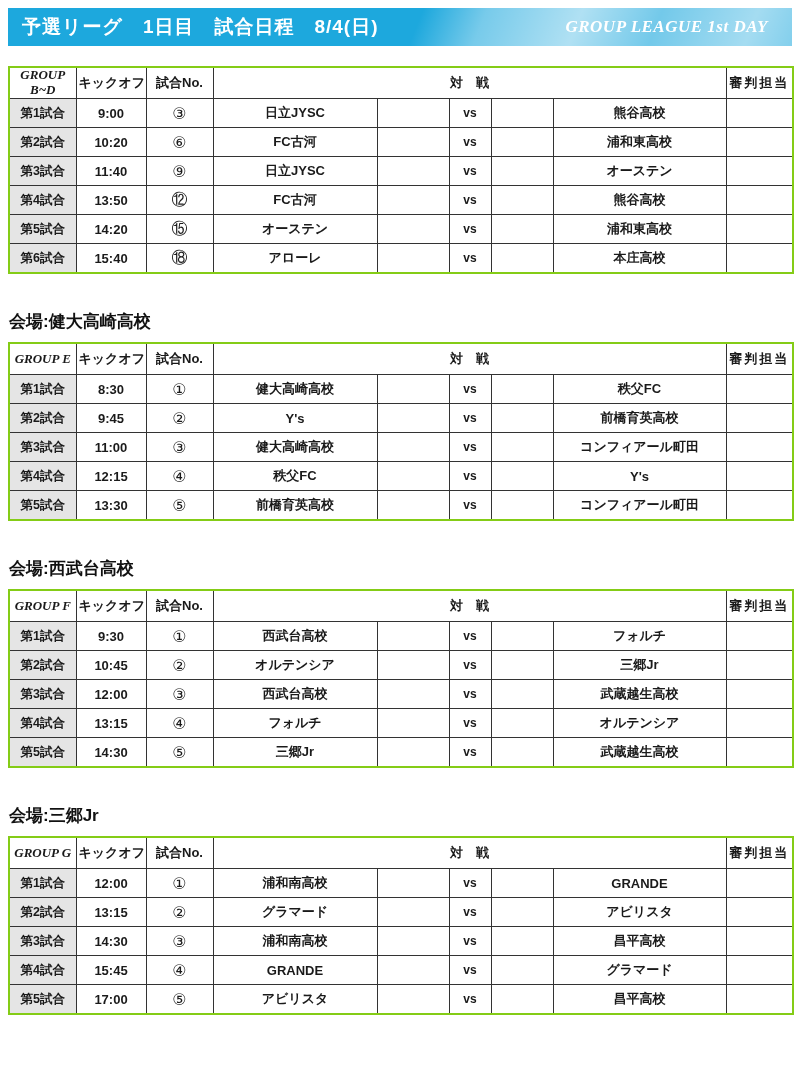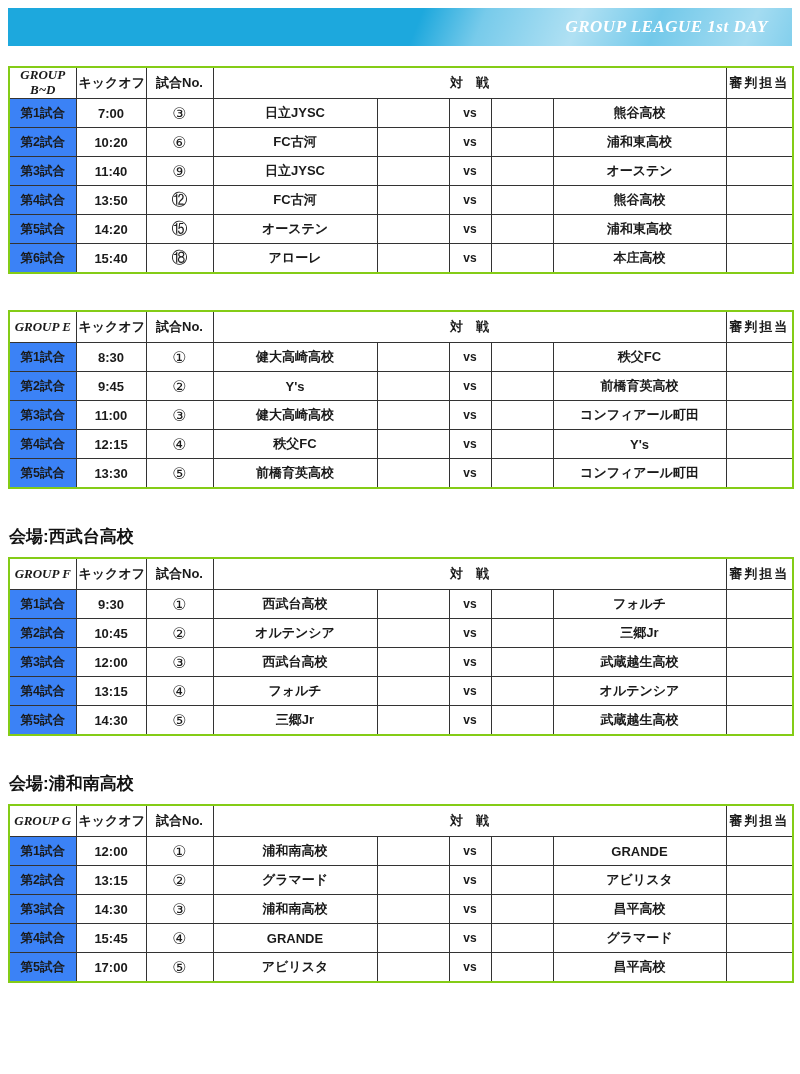--- a/index.html
+++ b/index.html
@@ -73,31 +73,32 @@
 
   .group-cell {
     font-family: "Liberation Serif", "DejaVu Serif", serif;
     font-style: italic;
     font-weight: bold;
     font-size: 13.5px;
     white-space: pre-line !important;
     line-height: 1.12;
   }
   .referee-head { letter-spacing: 2px; }
-  td.mlabel { background: #3b82f6; font-size: 12.5px; }
+  td.mlabel { background: #e5e5e5; font-size: 12.5px; }
   td.mnum   { font-weight: normal; font-size: 16px; }
   td.vs     { font-size: 12px; }
 </style>
 </head>
 <body>
 
 <div class="page">
 
   <header class="banner">
     <div class="banner-shine"></div>
+    <div class="banner-title">予選リーグ　1日目　試合日程　8/4(日)</div>
     <div class="banner-subtitle">GROUP LEAGUE 1st DAY</div>
   </header>
 
   <section class="venue">
     <table class="schedule">
       <colgroup>
         <col style="width:67px">
           <col style="width:70px">
           <col style="width:67px">
         <col style="width:164px">
@@ -113,21 +114,21 @@
 B~D</th>
           <th>キックオフ</th>
           <th>試合No.</th>
           <th colspan="5">対　戦</th>
           <th class="referee-head">審判担当</th>
         </tr>
       </thead>
       <tbody>
           <tr>
     <td class="mlabel">第1試合</td>
-    <td>7:00</td>
+    <td>9:00</td>
     <td class="mnum">③</td>
     <td>日立JYSC</td>
     <td></td>
     <td class="vs">vs</td>
     <td></td>
     <td>熊谷高校</td>
     <td></td>
   </tr>
           <tr>
     <td class="mlabel">第2試合</td>
@@ -182,20 +183,21 @@
     <td class="vs">vs</td>
     <td></td>
     <td>本庄高校</td>
     <td></td>
   </tr>
         </tbody>
     </table>
   </section>
 
   <section class="venue">
+    <h2 class="venue-heading">会場:健大高崎高校</h2>
     <table class="schedule">
       <colgroup>
         <col style="width:67px">
           <col style="width:70px">
           <col style="width:67px">
         <col style="width:164px">
           <col style="width:72px">
           <col style="width:42px">
         <col style="width:62px">
           <col style="width:173px">
@@ -347,21 +349,21 @@
     <td class="vs">vs</td>
     <td></td>
     <td>武蔵越生高校</td>
     <td></td>
   </tr>
         </tbody>
     </table>
   </section>
 
   <section class="venue">
-    <h2 class="venue-heading">会場:浦和南高校</h2>
+    <h2 class="venue-heading">会場:三郷Jr</h2>
     <table class="schedule">
       <colgroup>
         <col style="width:67px">
           <col style="width:70px">
           <col style="width:67px">
         <col style="width:164px">
           <col style="width:72px">
           <col style="width:42px">
         <col style="width:62px">
           <col style="width:173px">

